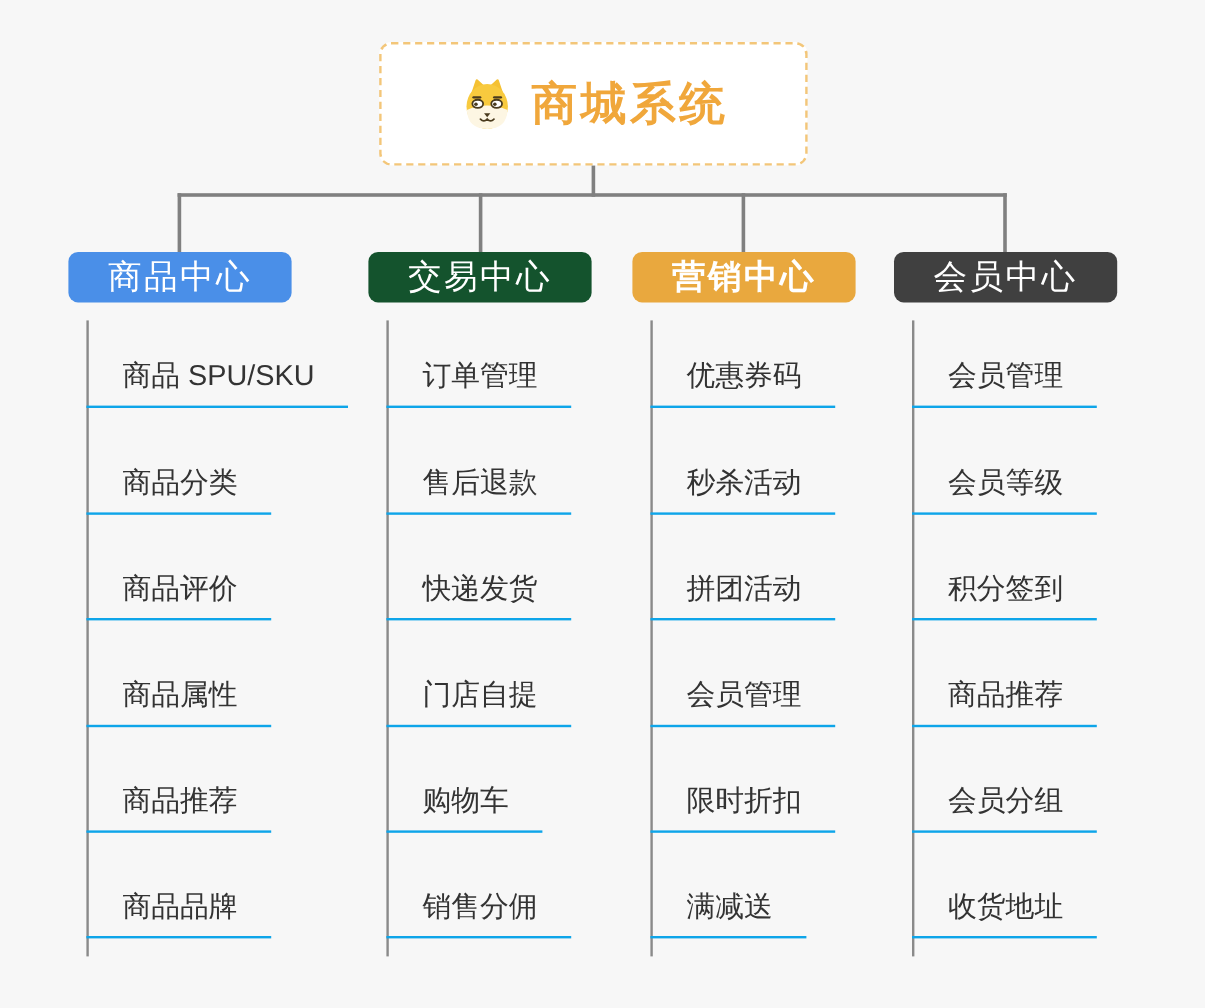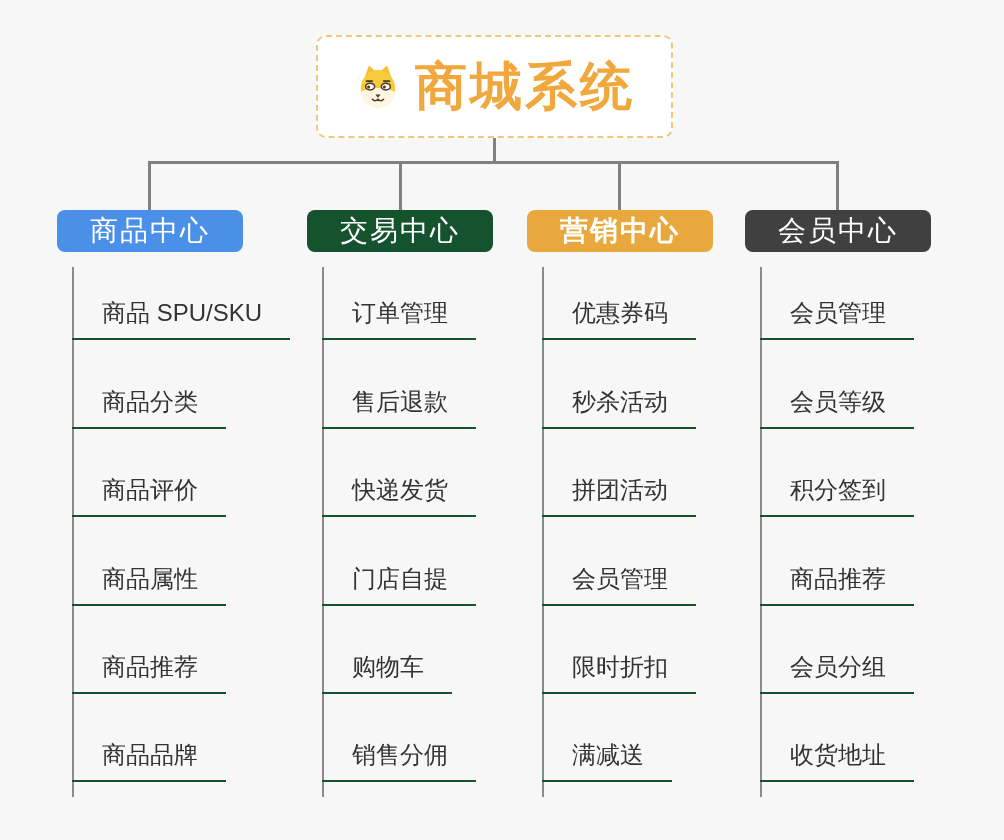--- a/index.html
+++ b/index.html
@@ -10,21 +10,21 @@
   }
   .stage{position:relative;width:1004px;height:840px;overflow:hidden;background:#f7f7f7;}
 
   
   .root{
     position:absolute;left:316px;top:35px;width:357px;height:103px;
     background:#ffffff;border:2px dashed #f3c679;border-radius:10px;
     box-sizing:border-box;
     display:flex;align-items:center;justify-content:center;gap:13px;
   }
-  .root-title{font-size:52px;font-weight:600;letter-spacing:3px;color:#f0a73b;}
+  .root-title{font-size:38px;font-weight:600;letter-spacing:3px;color:#f0a73b;}
 
   
   .tline{position:absolute;background:#808080;}
   .stem  {left:493px;top:138px;width:3px;height:26px;}
   .hbar  {left:148px;top:161px;width:691px;height:3px;}
   .drop-1{left:148px;top:161px;width:3px;height:49px;}
   .drop-2{left:399px;top:161px;width:3px;height:49px;}
   .drop-3{left:618px;top:161px;width:3px;height:49px;}
   .drop-4{left:836px;top:161px;width:3px;height:49px;}
 
@@ -42,21 +42,21 @@
   }
   .colline{
     position:absolute;left:15px;top:57px;width:2px;height:530px;background:#8a8a8a;
   }
   .items{margin-left:15px;position:relative;}
   .item{
     height:88.4px;box-sizing:border-box;
     width:fit-content;white-space:nowrap;
     display:flex;align-items:flex-end;
     padding:0 28px 9px 30px;
-    border-bottom:2px solid #14532d;
+    border-bottom:2px solid #0ea5e9;
     font-size:24px;color:#333333;
   }
 </style>
 <title>商城系统</title></head>
 <body>
 
 <div class="stage">
 
   <div class="root" style="border-color: rgb(243, 198, 121);">
     <svg viewBox="0 0 64 60" width="48" height="45" aria-hidden="true">

